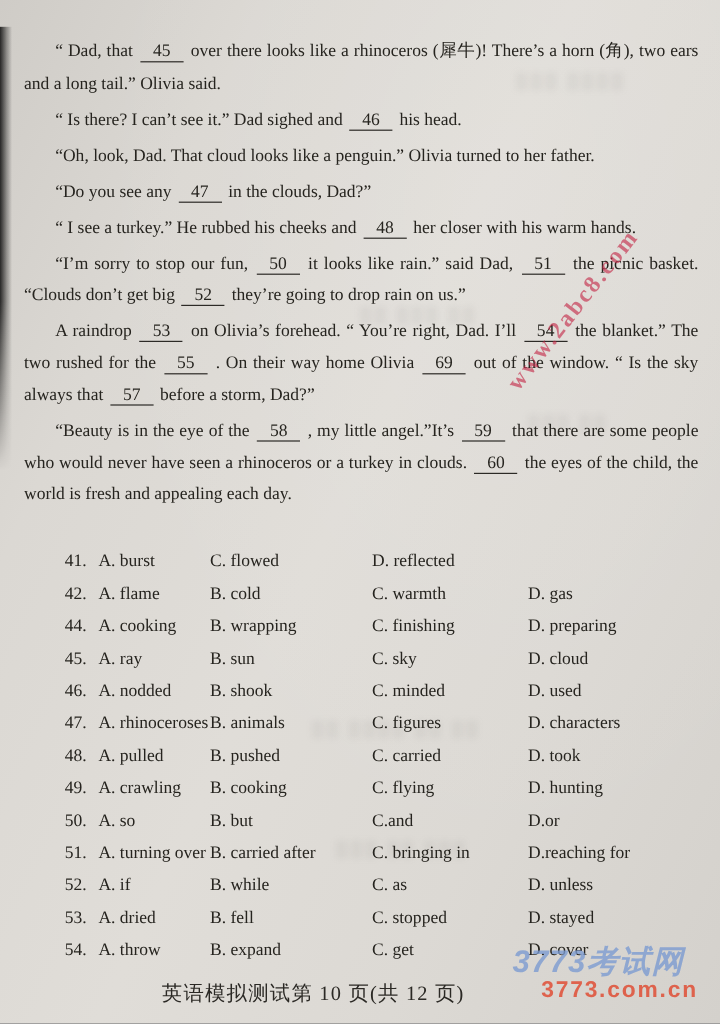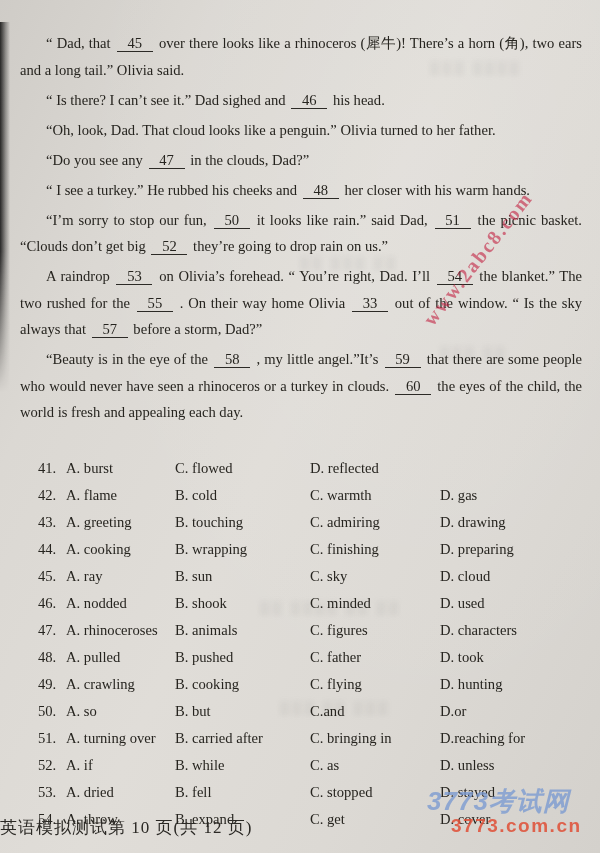--- a/index.html
+++ b/index.html
@@ -43,23 +43,24 @@
   .options{
     position:absolute;left:38px;top:455px;width:548px;
   }
   .opt-row{
     display:grid;
     grid-template-columns:137px 135px 130px auto;
     height:27px;align-items:center;
     font-size:14.6px;
   }
   .opt-first{display:flex;}
-  .opt-num{width:28px;flex:0 0 28px;}
+  .opt-num{width:28px;flex:0 0 28px;margin-left:16px;}
   .footer{
-    position:absolute;left:0;top:816px;width:490px;
+    position:absolute;left:16px;top:816px;width:490px;
+    text-align:center;
     font-size:17px;letter-spacing:1px;
     color:#2b2925;
     font-family:"Liberation Serif","DejaVu Serif",serif;
   }
   .wm-diagonal{
     position:absolute;left:372px;top:247px;width:212px;
     text-align:center;
     transform:rotate(-52deg);
     font-size:20px;font-weight:bold;letter-spacing:2px;
     font-family:"Liberation Serif","DejaVu Serif",serif;
@@ -92,21 +93,21 @@
   <div class="ghost" style="left:260px;top:600px;">▒▒ ▒▒▒▒ ▒▒ ▒▒</div>
   <div class="ghost" style="left:280px;top:700px;">▒▒▒ ▒▒ ▒▒▒</div>
 
   <div class="content">
       <p class="para">“ Dad, that <span class="blank">45</span> over there looks like a rhinoceros (犀牛)! There’s a horn (角), two ears and a long tail.” Olivia said.</p>
       <p class="para">“ Is there? I can’t see it.” Dad sighed and <span class="blank">46</span> his head.</p>
       <p class="para">“Oh, look, Dad. That cloud looks like a penguin.” Olivia turned to her father.</p>
       <p class="para">“Do you see any <span class="blank">47</span> in the clouds, Dad?”</p>
       <p class="para">“ I see a turkey.” He rubbed his cheeks and <span class="blank">48</span> her closer with his warm hands.</p>
       <p class="para">“I’m sorry to stop our fun, <span class="blank">50</span> it looks like rain.” said Dad, <span class="blank">51</span> the picnic basket. “Clouds don’t get big <span class="blank">52</span> they’re going to drop rain on us.”</p>
-      <p class="para">A raindrop <span class="blank">53</span> on Olivia’s forehead. “ You’re right, Dad. I’ll <span class="blank">54</span> the blanket.” The two rushed for the <span class="blank">55</span> . On their way home Olivia <span class="blank">33</span> out of the window. “ Is the sky always that <span class="blank">57</span> before a storm, Dad?”</p>
+      <p class="para">A raindrop <span class="blank">53</span> on Olivia’s forehead. “ You’re right, Dad. I’ll <span class="blank">54</span> the blanket.” The two rushed for the <span class="blank">55</span> . On their way home Olivia <span class="blank">69</span> out of the window. “ Is the sky always that <span class="blank">57</span> before a storm, Dad?”</p>
       <p class="para">“Beauty is in the eye of the <span class="blank">58</span> , my little angel.”It’s <span class="blank">59</span> that there are some people who would never have seen a rhinoceros or a turkey in clouds. <span class="blank">60</span> the eyes of the child, the world is fresh and appealing each day.</p>
     </div>
 
   <div class="options">
       <div class="opt-row">
         <div class="opt-first">
           <span class="opt-num">41.</span>
           <span>A. burst</span>
         </div>
         <div>C. flowed</div>
@@ -116,29 +117,20 @@
         <div class="opt-first">
           <span class="opt-num">42.</span>
           <span>A. flame</span>
         </div>
         <div>B. cold</div>
         <div>C. warmth</div>
         <div>D. gas</div>
       </div>
       <div class="opt-row">
         <div class="opt-first">
-          <span class="opt-num">43.</span>
-          <span>A. greeting</span>
-        </div>
-        <div>B. touching</div>
-        <div>C. admiring</div>
-        <div>D. drawing</div>
-      </div>
-      <div class="opt-row">
-        <div class="opt-first">
           <span class="opt-num">44.</span>
           <span>A. cooking</span>
         </div>
         <div>B. wrapping</div>
         <div>C. finishing</div>
         <div>D. preparing</div>
       </div>
       <div class="opt-row">
         <div class="opt-first">
           <span class="opt-num">45.</span>
@@ -165,21 +157,21 @@
         <div>B. animals</div>
         <div>C. figures</div>
         <div>D. characters</div>
       </div>
       <div class="opt-row">
         <div class="opt-first">
           <span class="opt-num">48.</span>
           <span>A. pulled</span>
         </div>
         <div>B. pushed</div>
-        <div>C. father</div>
+        <div>C. carried</div>
         <div>D. took</div>
       </div>
       <div class="opt-row">
         <div class="opt-first">
           <span class="opt-num">49.</span>
           <span>A. crawling</span>
         </div>
         <div>B. cooking</div>
         <div>C. flying</div>
         <div>D. hunting</div>

